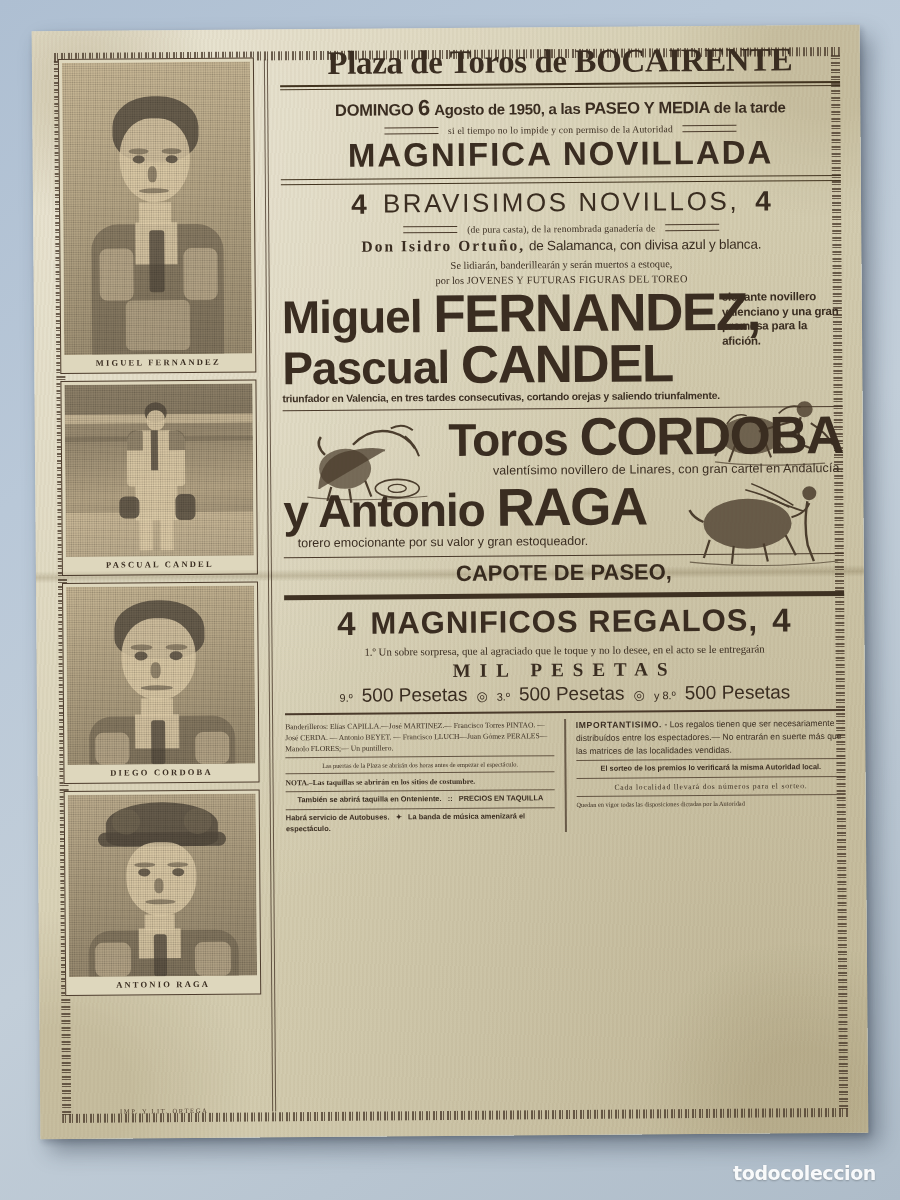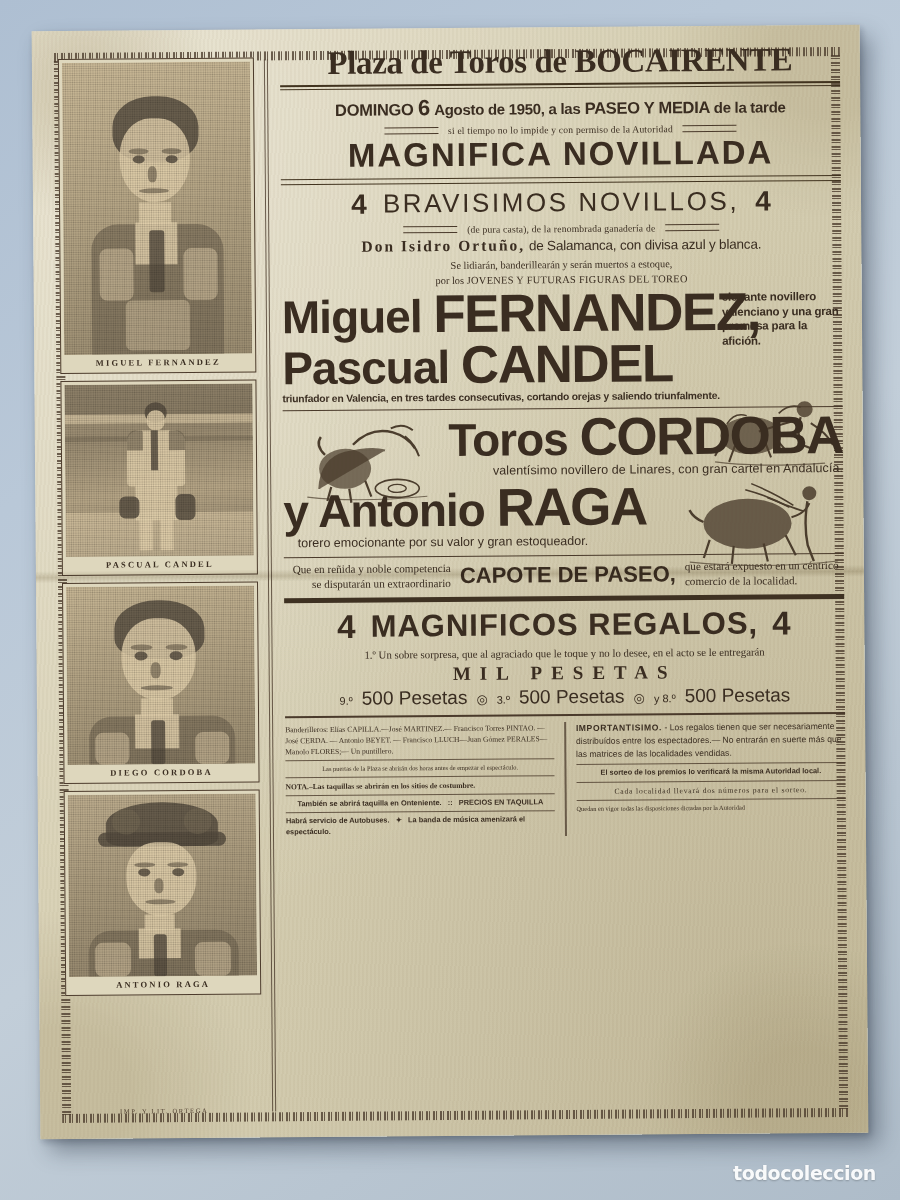--- a/index.html
+++ b/index.html
@@ -405,23 +405,21 @@
       <div class="bigname n4">
         <span>y Antonio</span>
         <span class="caps">RAGA</span>
       </div>
       <div class="sub4">torero emocionante por su valor y gran estoqueador.</div>
     </div>
 
     <div class="rule-thin" style="margin-top:7px;"></div>
 
     <div class="capote">
-      <div class="col c1">Que en reñida y noble competencia se disputarán un extraordinario</div>
       <div class="mid">CAPOTE DE PASEO,</div>
-      <div class="col c3">que estará expuesto en un céntrico comercio de la localidad.</div>
     </div>
 
     <div class="rule-thick"></div>
 
     <div class="regalos">
       <span class="num">4</span>
       <span>MAGNIFICOS REGALOS,</span>
       <span class="num">4</span>
     </div>
 

